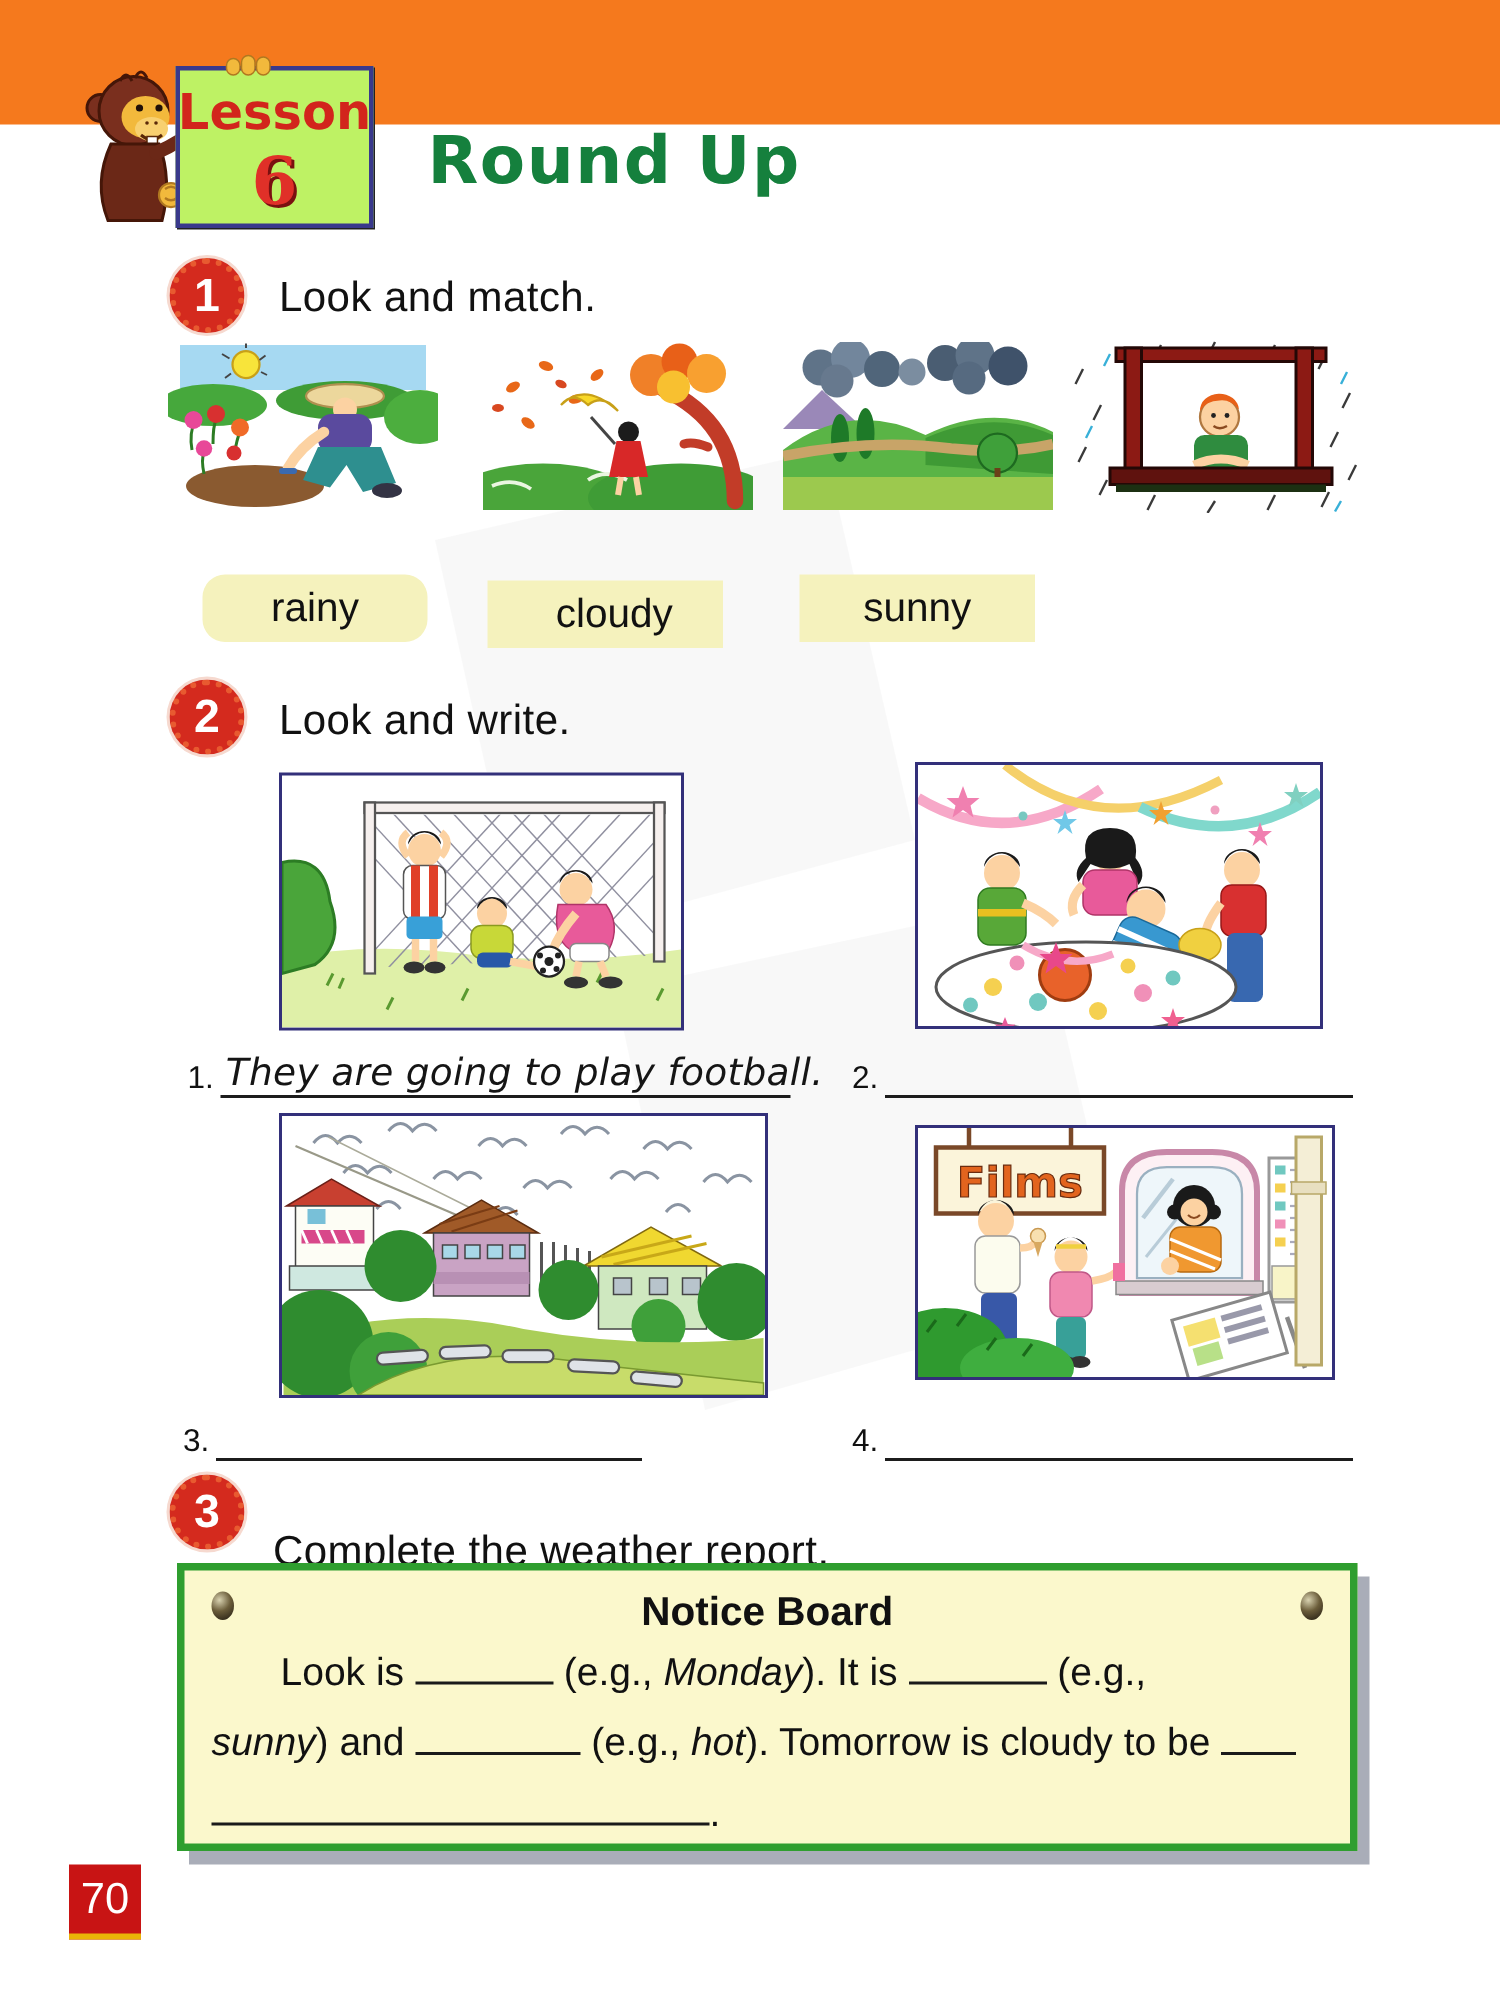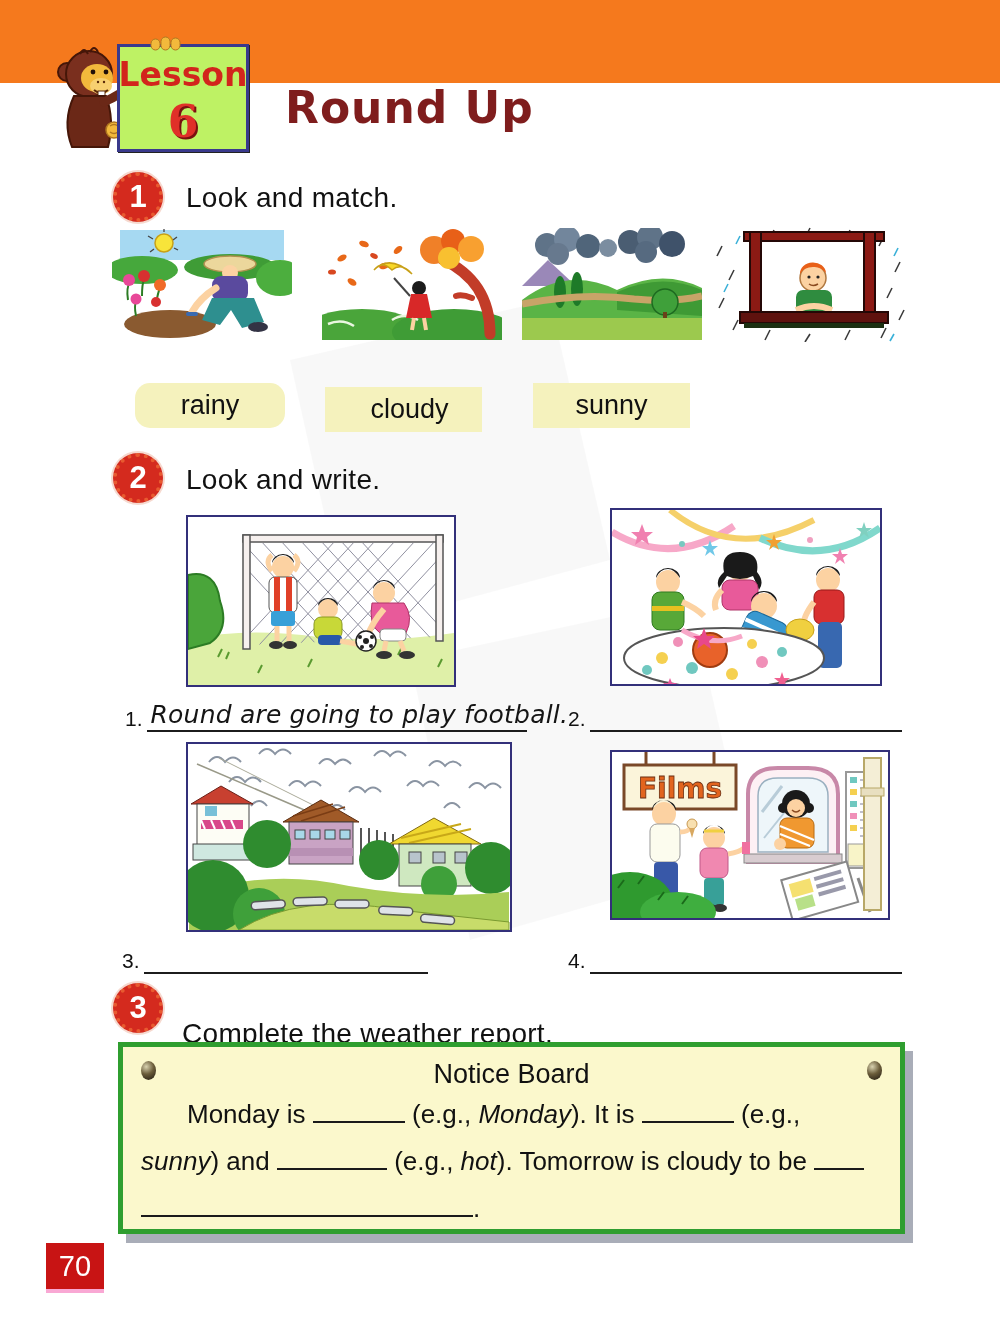--- a/index.html
+++ b/index.html
@@ -13,21 +13,21 @@
   .lesson-card { position:absolute; left:117px; top:44px; width:132px; height:108px;
     background:#bef264; border:3px solid #39398c; box-shadow:1px 1px 0 #222;
     display:flex; flex-direction:column; align-items:center; }
   .lesson-word { color:#d2251c; font-weight:bold; font-size:33px; margin-top:8px;
     font-family:"DejaVu Sans", sans-serif; letter-spacing:0; }
   .lesson-num { color:#e03028; font-weight:bold; font-size:44px; margin-top:2px;
     font-family:"DejaVu Serif", serif; text-shadow:2px 2px 0 #7a1010; }
   .monkey { position:absolute; left:52px; top:42px; width:95px; height:110px; }
   .fingers { position:absolute; left:150px; top:36px; width:40px; height:16px; }
 
-  .page-title { position:absolute; left:285px; top:82px; color:#7f1d1d; font-weight:bold;
+  .page-title { position:absolute; left:285px; top:82px; color:#15803d; font-weight:bold;
     font-size:44px; font-family:"DejaVu Sans", sans-serif; letter-spacing:1px; }
 
   
   .badge { position:absolute; width:50px; height:50px; border-radius:50%;
     background:#d42a1e; border:4px dotted #e85a30; color:#fff; font-weight:bold;
     font-size:31px; display:flex; align-items:center; justify-content:center;
     box-shadow:0 0 0 2px #f6d9cf; }
   .instruction { position:absolute; color:#111; font-size:28px; letter-spacing:0.3px; }
 
   
@@ -44,29 +44,29 @@
     display:flex; align-items:flex-end; }
   .answer-text { font-family:"DejaVu Sans", sans-serif; font-style:italic; font-size:25px;
     color:#151515; white-space:nowrap; padding:0 2px 1px 4px; letter-spacing:0.2px; }
 
   
   .board { position:absolute; left:118px; top:1042px; width:787px; height:192px;
     background:#fbf8cc; border:5px solid #2f9e2f; box-shadow:8px 9px 0 #a9adb8; }
   .pin { position:absolute; width:15px; height:19px; border-radius:50%;
     background:radial-gradient(circle at 35% 30%, #d8d2b0, #6b5d3a 45%, #1c160e); }
   .board-title { position:absolute; left:0; right:0; top:12px; text-align:center;
-    font-weight:normal; font-size:27px; color:#111; }
+    font-weight:bold; font-size:27px; color:#111; }
   .nb-line { position:absolute; left:18px; right:14px; font-size:26px; color:#111;
     white-space:nowrap; }
   .nb-line i { font-style:italic; }
   .blank { display:inline-block; border-bottom:2px solid #1a1a1a; height:22px;
     vertical-align:baseline; }
 
-  .page-num-box { position:absolute; left:46px; top:1243px; width:58px; height:50px;
-    background:#c81414; border-bottom:4px solid #f9a8d4; display:flex; align-items:center;
+  .page-num-box { position:absolute; left:46px; top:1243px; width:48px; height:50px;
+    background:#c81414; border-bottom:4px solid #eab308; display:flex; align-items:center;
     justify-content:center; color:#fff; font-size:29px; }
 
   .wm { position:absolute; opacity:0.05; pointer-events:none; }
 </style>
 </head>
 <body>
 
 <div class="page">
 
   <svg class="wm" style="left:230px;top:300px;" width="520" height="720">
@@ -368,21 +368,21 @@
       <polygon points="58,168 60,173 65,173 61,176 62,181 58,178 54,181 55,176 51,173 56,173" fill="#e85a9a"></polygon>
     </g>
     <circle cx="98" cy="140" r="17" fill="#e8622a" stroke="#a03c10" stroke-width="2"></circle>
     <path d="M70,120 q30,18 60,6" stroke="#f7a8c8" stroke-width="5" fill="none"></path>
     <polygon points="92,118 95,126 103,126 97,131 99,139 92,134 85,139 87,131 81,126 89,126" fill="#e8488a"></polygon>
   </svg>
 
   <div class="ans-row" style="left:125px;top:698px;">
     <span class="ans-num">1.</span>
     <span class="ans-line" style="width:380px;">
-        <span class="answer-text">Round are going to play football.</span>
+        <span class="answer-text">They are going to play football.</span>
       </span>
   </div>
   <div class="ans-row" style="left:568px;top:698px;">
     <span class="ans-num">2.</span>
     <span class="ans-line" style="width:312px;">
         <span class="answer-text"></span>
       </span>
   </div>
 
   <svg class="pic frame" style="left:186px;top:742px;" width="326" height="190" viewBox="0 0 320 186">
@@ -548,21 +548,21 @@
   </div>
 
   <div class="badge" style="left:113px;top:983px;">3</div>
   <div class="instruction" style="left:182px;top:1018px;text-decoration:underline;">Complete the weather report.</div>
 
   <div class="board">
     <div class="pin" style="left:18px;top:14px;"></div>
     <div class="pin" style="right:18px;top:14px;"></div>
     <div class="board-title">Notice Board</div>
     <div class="nb-line" style="top:52px;text-indent:46px;">
-      <span>Monday is</span>
+      <span>Look is</span>
       <span class="blank" style="width:92px;"></span>
       <span>(e.g.,</span>
       <i>Monday</i><span>). It is</span>
       <span class="blank" style="width:92px;"></span>
       <span>(e.g.,</span>
     </div>
     <div class="nb-line" style="top:99px;">
       <i>sunny</i><span>) and</span>
       <span class="blank" style="width:110px;"></span>
       <span>(e.g.,</span>

